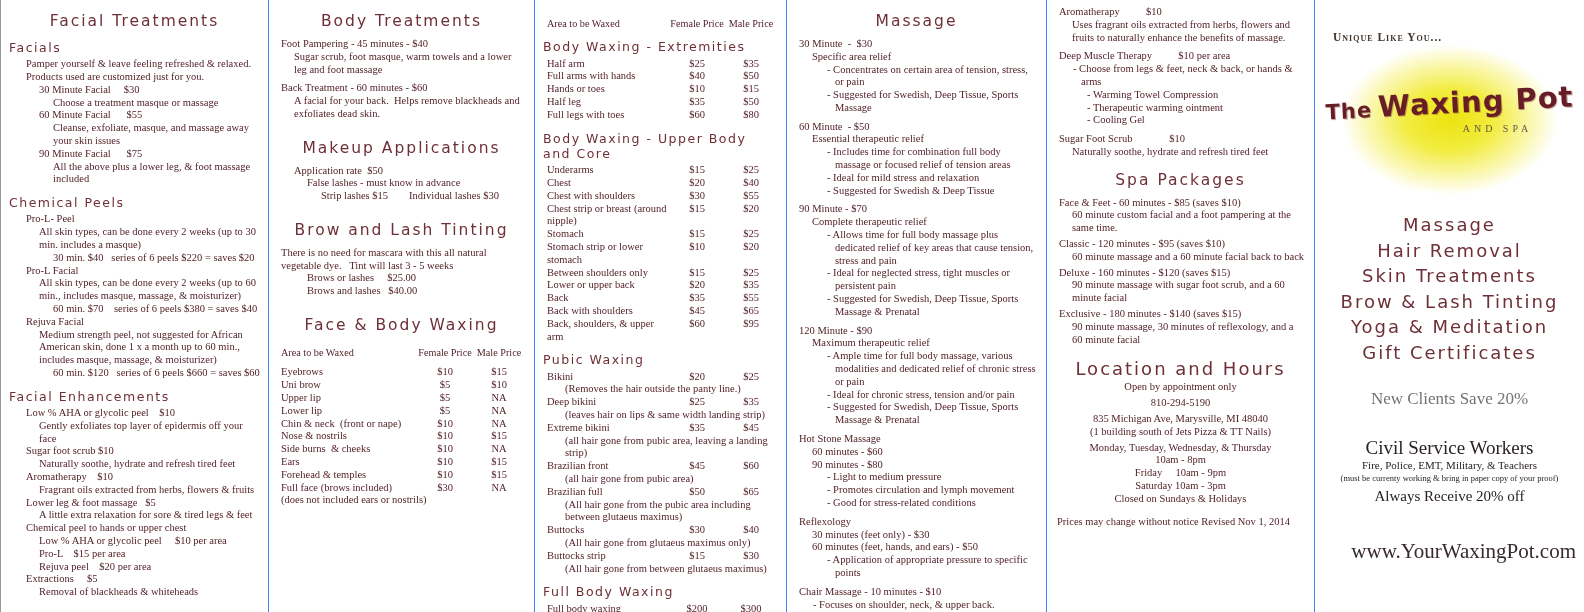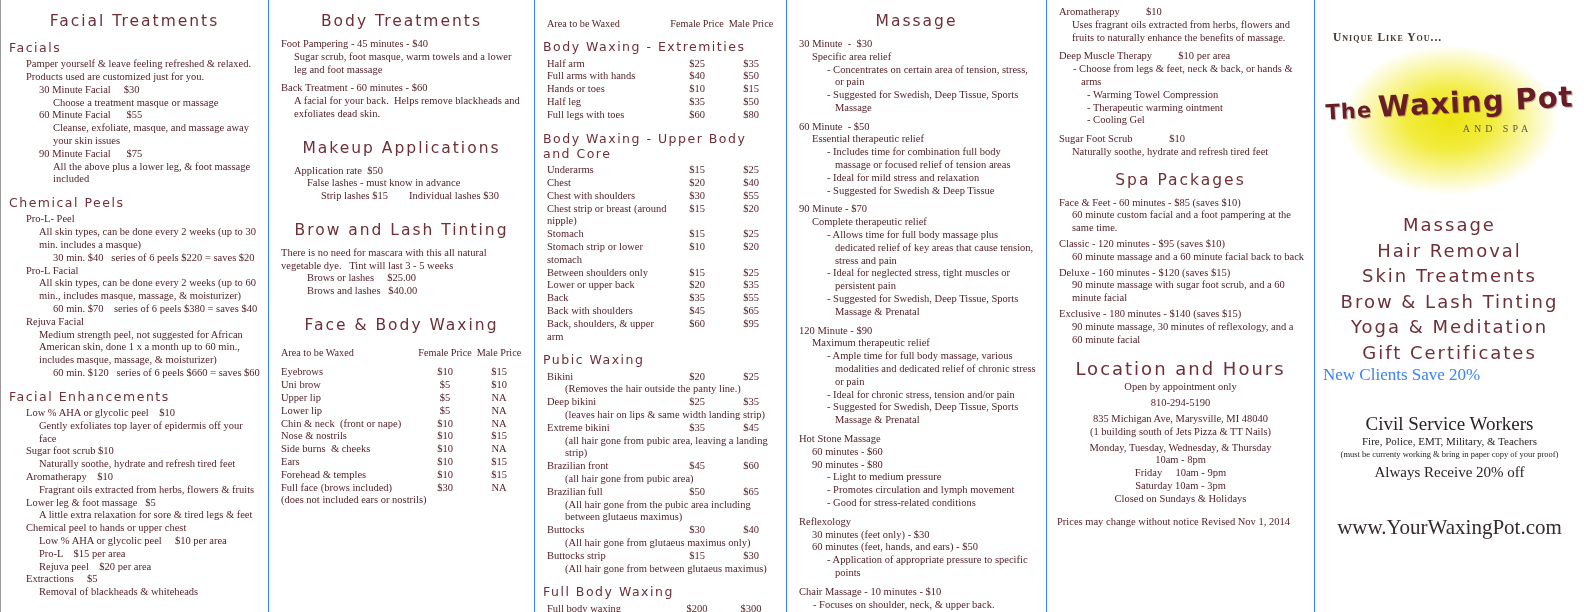--- a/index.html
+++ b/index.html
@@ -42,27 +42,27 @@
   .logo { position:relative; height:148px; margin-top:2px; }
   .glow { position:absolute; left:50%; top:50%; transform:translate(-50%,-50%); width:216px; height:150px; border-radius:50%;
           background:radial-gradient(closest-side, #ece410 0%, #f2ec3f 40%, #f9f598 68%, rgba(255,255,255,0) 100%); }
   .lname { position:relative; top:40px; text-align:center; color:#681d26; transform:rotate(-3deg);
            font-family:"DejaVu Sans", sans-serif; font-weight:bold; letter-spacing:1px; text-shadow:1px 1px 0 rgba(104,29,38,.35); }
   .lthe { font-size:21px; margin-right:6px; }
   .lrest { font-size:29px; }
   .lsub { position:relative; top:42px; text-align:center; padding-left:96px; font-size:10px; letter-spacing:4px; color:#5d5442; }
   .services { margin-top:18px; }
   .svc { font-family:"DejaVu Sans", sans-serif; color:#6e2f37; font-size:18px; line-height:1.42; text-align:center; letter-spacing:2px; }
-  .promo { font-size:17px; color:#3b82f6; }
+  .promo { margin-top:24px; text-align:center; font-size:17px; color:#737373; }
   .civil { margin-top:26px; text-align:center; color:#2a2224; }
   .civil-l1 { font-size:19px; }
   .civil-l2 { font-size:11px; }
   .civil-l3 { font-size:8.5px; }
   .civil-l4 { font-size:15px; margin-top:4px; }
-  .site { margin-top:34px; text-align:center; font-size:21px; color:#37292c; }
+  .site { margin-top:34px; text-align:right; font-size:21px; color:#37292c; }
 </style>
 </head>
 <body>
 
 <div class="wrap">
 
   <section class="col c1">
     <h1 class="t1">Facial Treatments</h1>
     <h2 class="t2">Facials</h2>
     <div>

